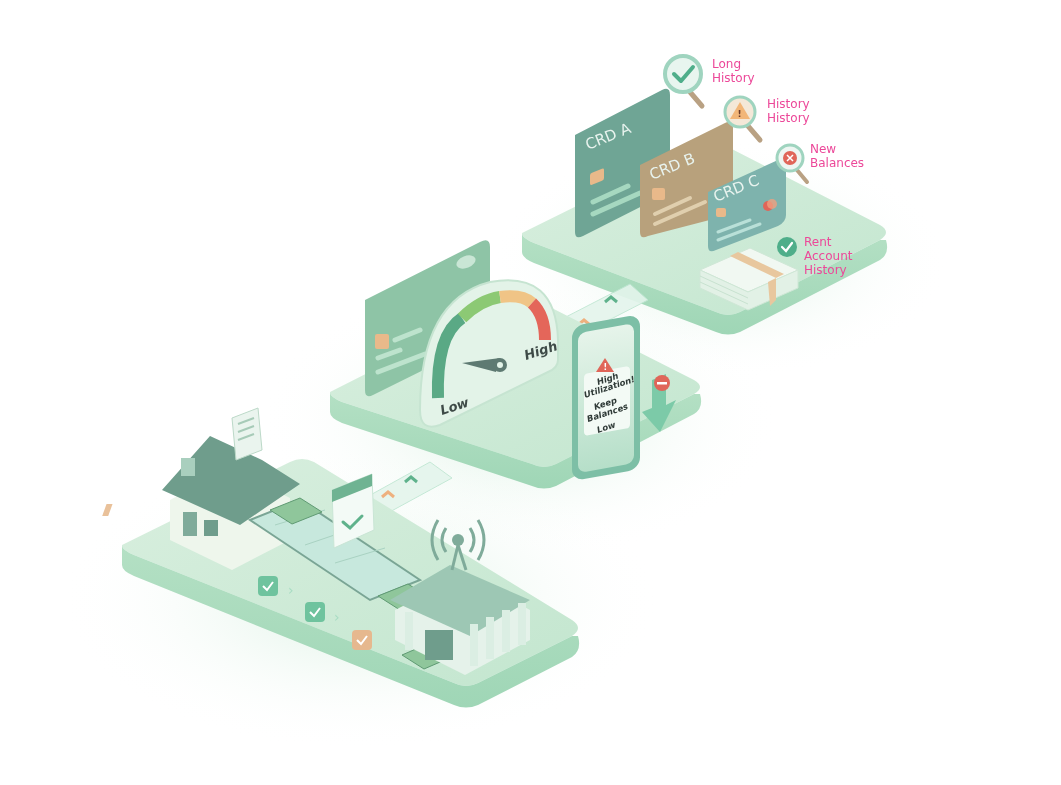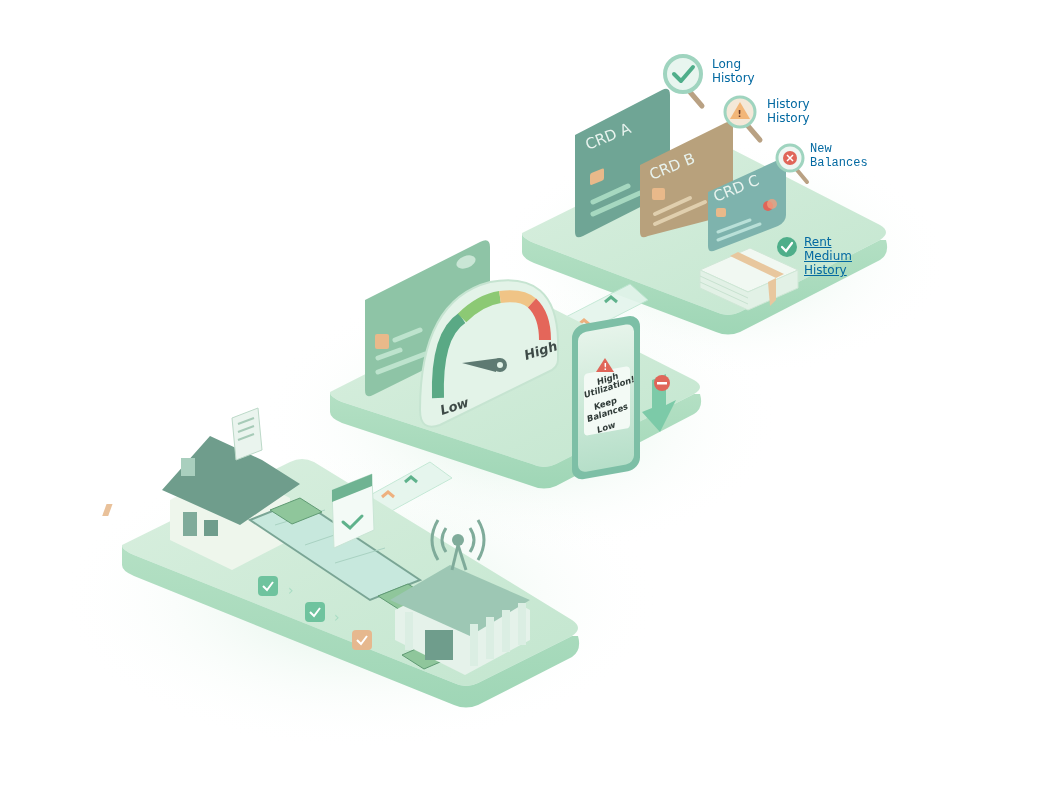--- a/index.html
+++ b/index.html
@@ -6,21 +6,21 @@
     body {
       width: 1061px; height: 785px; overflow: hidden;
       background: #ffffff;
       font-family: "DejaVu Sans", "Liberation Sans", sans-serif;
       position: relative;
     }
     .scene { position: absolute; inset: 0; }
     svg { position: absolute; left: 0; top: 0; }
     .label {
       position: absolute;
-      color: #0369a1;
+      color: #ec4899;
       font-size: 12px;
       line-height: 14px;
       font-family: "DejaVu Sans", sans-serif;
     }
     .label span { display: block; }
     .gauge-text {
       font-family: "DejaVu Sans", sans-serif;
       font-style: italic;
       font-weight: bold;
       fill: #3e4a47;
@@ -261,22 +261,22 @@
   </svg>
 
   <div class="label" style="left:712px; top:57px;">
     <span>Long</span>
     <span>History</span>
   </div>
   <div class="label" style="left:767px; top:97px;">
     <span>History</span>
     <span>History</span>
   </div>
-  <div class="label" style="left:810px; top:142px;font-family:Liberation Mono, monospace;">
+  <div class="label" style="left:810px; top:142px;">
     <span>New</span>
     <span>Balances</span>
   </div>
-  <div class="label" style="left:804px; top:235px;text-decoration:underline;">
+  <div class="label" style="left:804px; top:235px;">
     <span>Rent</span>
-    <span>Medium</span>
+    <span>Account</span>
     <span>History</span>
   </div>
 </div>
 
 </body></html>

